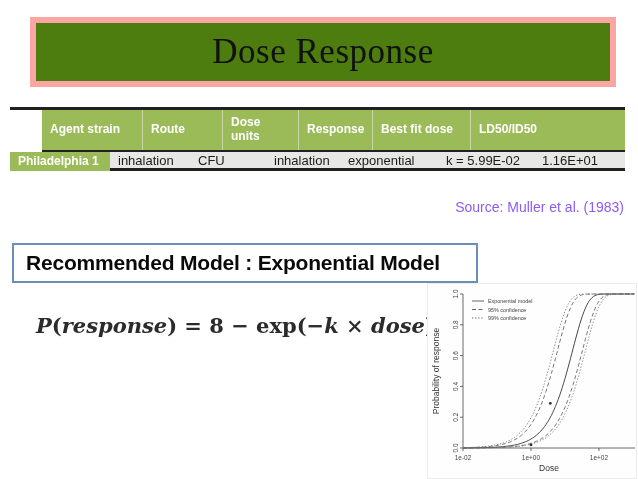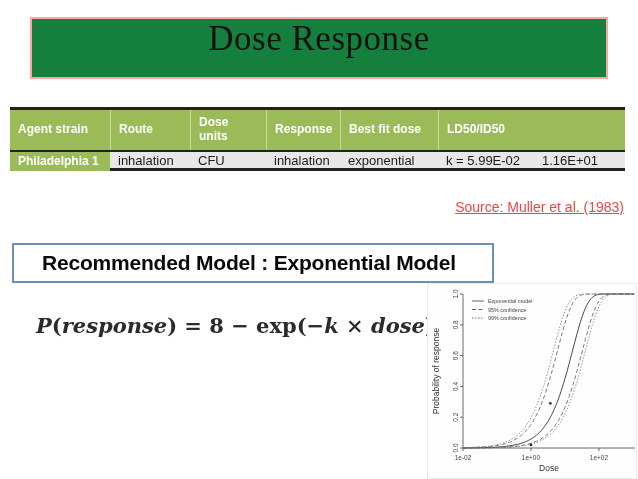--- a/index.html
+++ b/index.html
@@ -3,48 +3,48 @@
 <meta charset="utf-8">
 <style>
   html,body{margin:0;padding:0;background:#888;}
   .slide{
     position:relative;width:638px;height:479px;background:#ffffff;
     font-family:"Liberation Sans",sans-serif;overflow:hidden;margin:0 auto;
   }
   
   .title-box{
     position:absolute;left:30px;top:17px;width:574px;height:58px;
-    border:2px solid #fca5a5;background:#15803d;
-    display:flex;justify-content:center;
+    border:6px solid #fca5a5;background:#4d7c0f;
+    display:flex;align-items:center;justify-content:center;
   }
   .title-box .t{
     font-family:"Liberation Serif",serif;font-size:35px;color:#111;letter-spacing:0.5px;
   }
   
   .dr-table{
     position:absolute;left:10px;top:107px;width:615px;
     border-top:3px solid #212121;border-bottom:3px solid #212121;
     font-size:12px;
   }
   .dr-row{display:grid;grid-template-columns:100px 80px 76px 74px 98px 96px 91px;}
   .dr-row.header{background:#9BBB59;color:#ffffff;font-weight:bold;height:40px;
-    border-bottom:2px solid #212121;}
+    border-bottom:2px solid #212121;margin-left:32px;}
   .dr-row.body{background:#E7E7E6;color:#1c1c1c;height:16px;font-size:13px;}
   .dr-cell{display:flex;align-items:center;padding:2px 8px;line-height:1.15;}
   .dr-row.header .dr-cell + .dr-cell{border-left:1px solid rgba(255,255,255,0.45);}
   .dr-row.body .dr-cell.agent{background:#9BBB59;color:#ffffff;font-weight:bold;font-size:12px;}
   
   .source{
-    position:absolute;top:199px;right:14px;font-size:14px;color:#ef4444;text-decoration:underline;
+    position:absolute;top:199px;right:14px;font-size:14px;color:#8b5cf6;
   }
   
   .rec-box{
     position:absolute;left:12px;top:243px;width:450px;height:36px;
     border:2px solid #6A8FBB;background:#fff;
-    display:flex;align-items:center;padding-left:28px;
+    display:flex;align-items:center;padding-left:12px;
   }
   .rec-box .t{font-size:21px;font-weight:bold;color:#0a0a0a;letter-spacing:-0.2px;}
   
   .formula{
     position:absolute;left:36px;top:313px;
     font-family:"DejaVu Serif",serif;font-weight:bold;font-size:21px;color:#2b2b2b;
   }
   .formula .fit{font-style:italic;}
   
   .chart{

